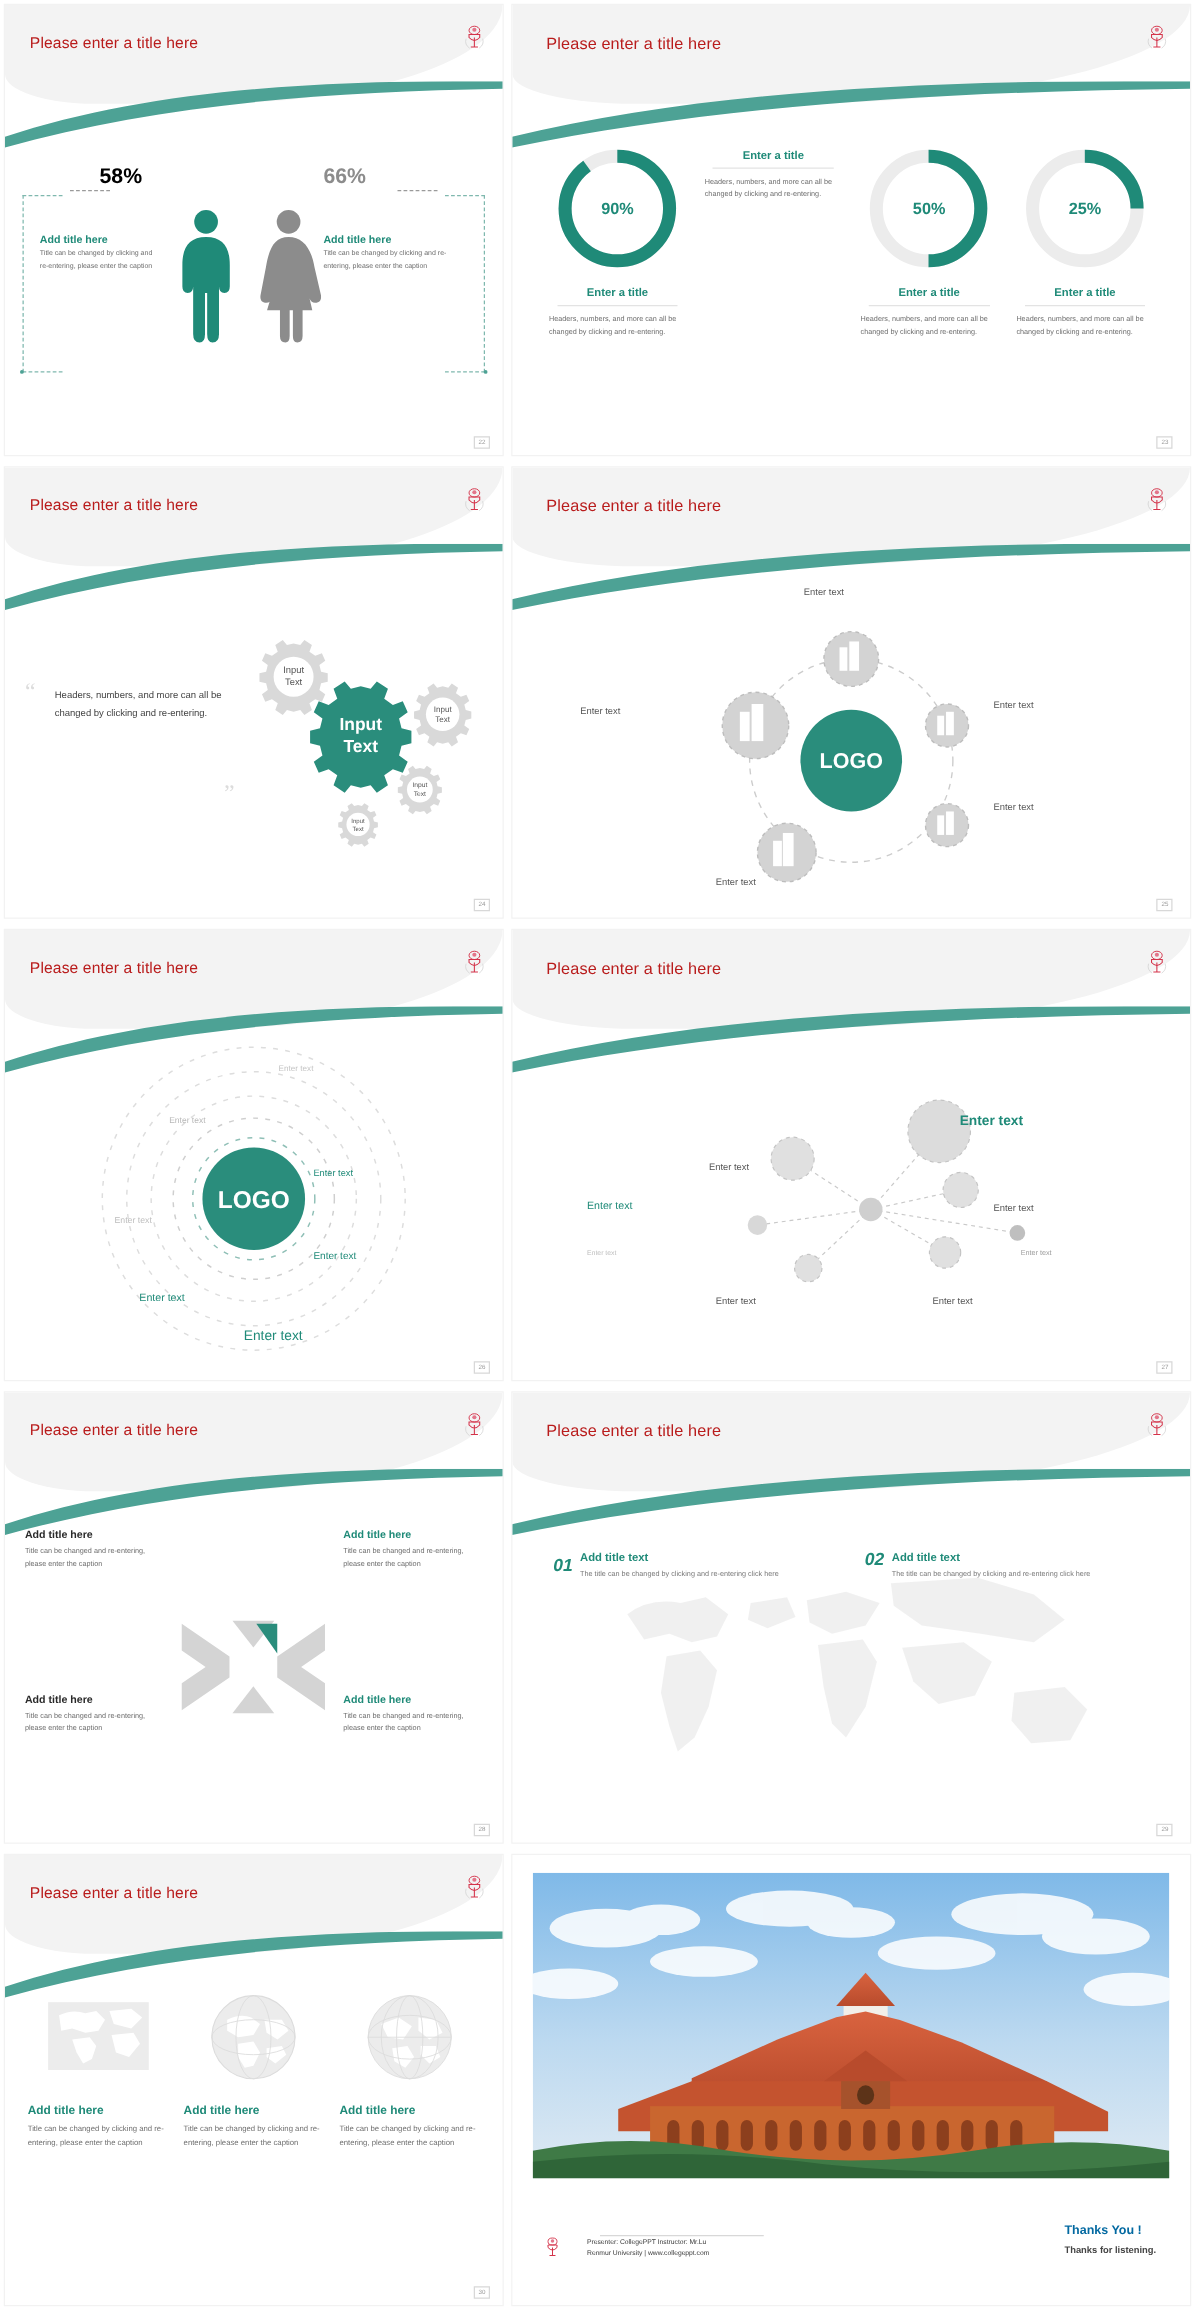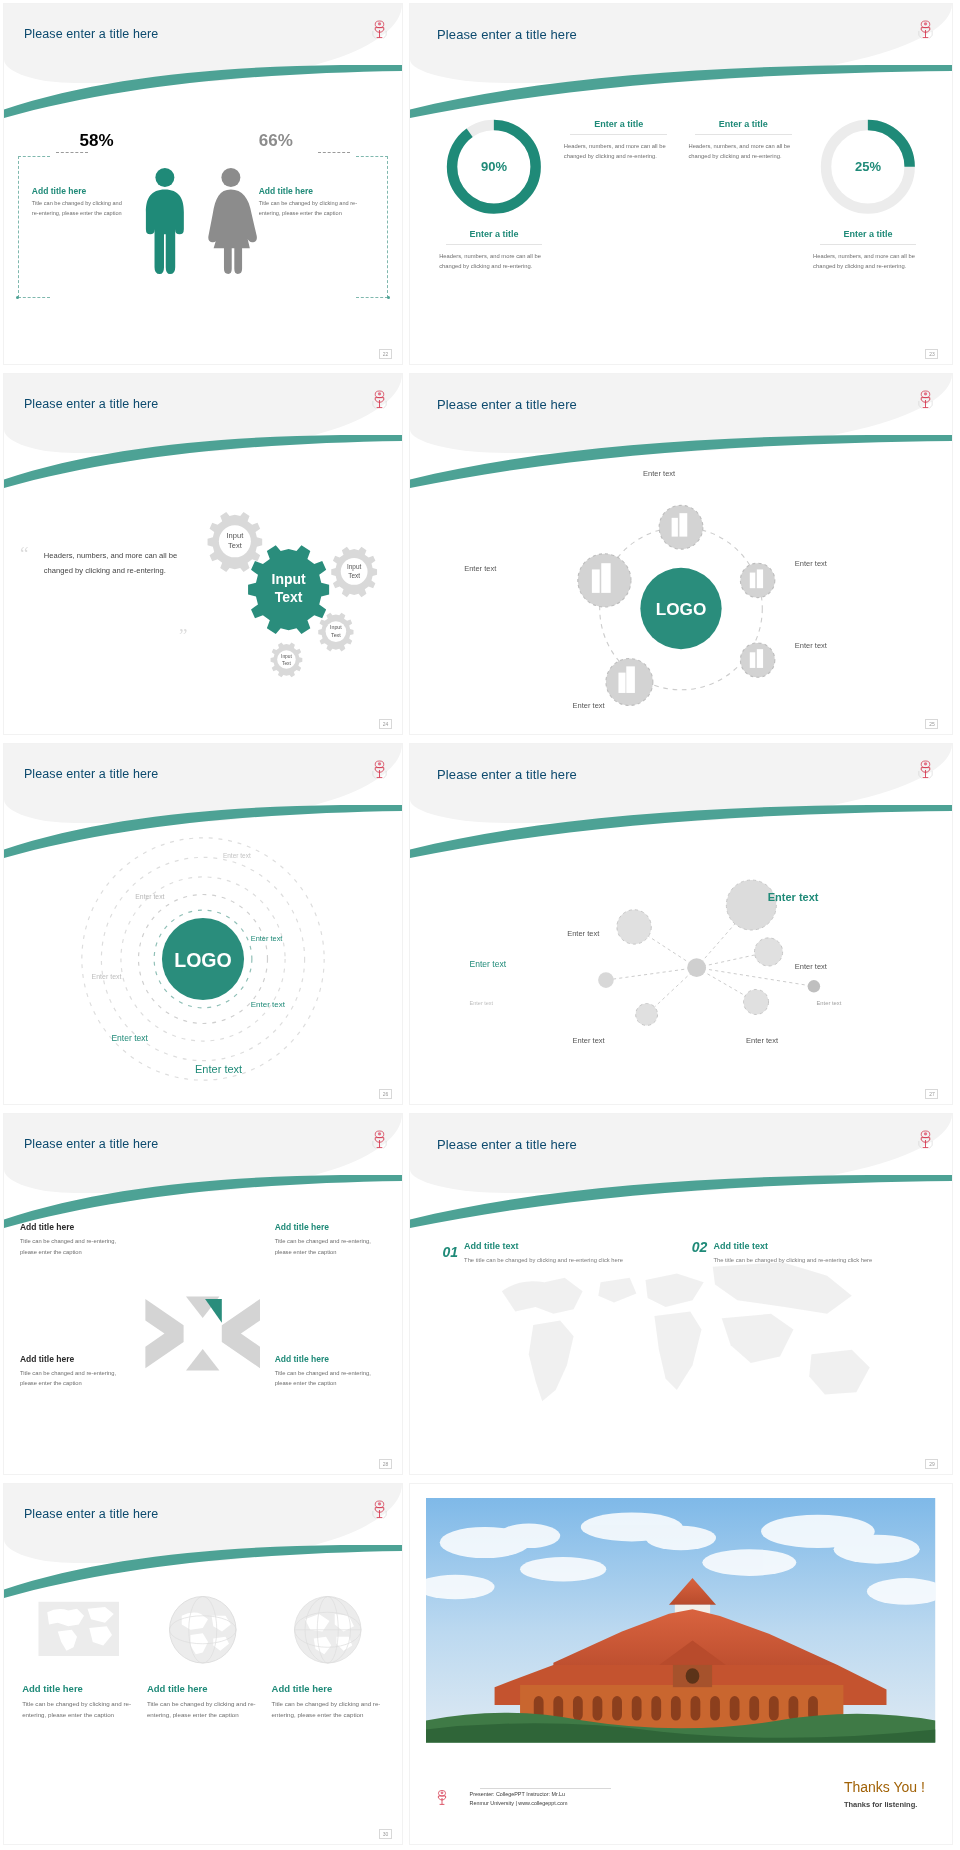--- a/index.html
+++ b/index.html
@@ -24,21 +24,21 @@
     box-shadow:0 0 0 1px #f2f2f2;
   }
   
   .hdr {
     position:absolute; left:0; top:0; width:100%; height:22%;
     background:#f3f3f3;
     border-radius: 0 0 60% 18% / 0 0 100% 30%;
   }
   .title {
     position:absolute; left:5%; top:6.5%;
-    font-size:12.5px; color:#0c4a6e; font-weight:400;
+    font-size:12.5px; color:#b91c1c; font-weight:400;
     letter-spacing:.1px; white-space:nowrap;text-align:center;
   }
   .slide.big .title { font-size:13px; }
   
   .swoosh {
     position:absolute; left:-4%; top:17%;
     width:108%; height:16%;
     overflow:hidden; pointer-events:none;
   }
   .swoosh svg { width:100%; height:100%; display:block; }
@@ -97,21 +97,21 @@
   .numlbl { font-size:14px; font-weight:bold; font-style:italic; color:#1f8a78; }
   .map-h { font-size:9px; font-weight:bold; color:#1f8a78; }
   .map-c { font-size:5.8px; color:#7a7a7a; line-height:1.8; }
 
   
   .g-title { font-size:9.5px; font-weight:bold; color:#1f8a78; }
   .g-cap { font-size:6.2px; color:#6e6e6e; line-height:1.8; }
 
   
   .photo { position:absolute; left:3%; top:4%; width:94%; height:68%; overflow:hidden; }
-  .thanks { font-size:14px; font-weight:normal; color:#a16207; }
+  .thanks { font-size:10px; font-weight:bold; color:#0369a1; }
   .thanks-sub { font-size:7.5px; color:#444; margin-top:5px;font-weight:bold; }
   .foot-txt { font-size:5.4px; color:#3a3a3a; line-height:1.7; }
 </style>
 </head>
 <body>
 
 <div class="grid">
 
   <div class="slide">
     <div class="hdr"></div>
@@ -208,20 +208,27 @@
           <div class="d-desc">Headers, numbers, and more can all be changed by clicking and re-entering.</div>
         </div>
 
         <div class="donut-col">
           <div class="d-title">Enter a title</div>
           <div class="d-rule"></div>
           <div class="d-desc">Headers, numbers, and more can all be changed by clicking and re-entering.</div>
         </div>
 
         <div class="donut-col">
+          <div class="donut">
+            <svg viewBox="0 0 42 42">
+                <circle cx="21" cy="21" r="16" fill="none" stroke="#ececec" stroke-width="4"></circle>
+                <circle cx="21" cy="21" r="16" fill="none" stroke="#1f8a78" stroke-width="4" stroke-dasharray="50.2 100.5" transform="rotate(-90 21 21)"></circle>
+              </svg>
+            <div class="donut-val">50%</div>
+          </div>
           <div class="d-title">Enter a title</div>
           <div class="d-rule"></div>
           <div class="d-desc">Headers, numbers, and more can all be changed by clicking and re-entering.</div>
         </div>
 
         <div class="donut-col">
           <div class="donut">
             <svg viewBox="0 0 42 42">
                 <circle cx="21" cy="21" r="16" fill="none" stroke="#ececec" stroke-width="4"></circle>
                 <circle cx="21" cy="21" r="16" fill="none" stroke="#1f8a78" stroke-width="4" stroke-dasharray="25.1 100.5" transform="rotate(-90 21 21)"></circle>

